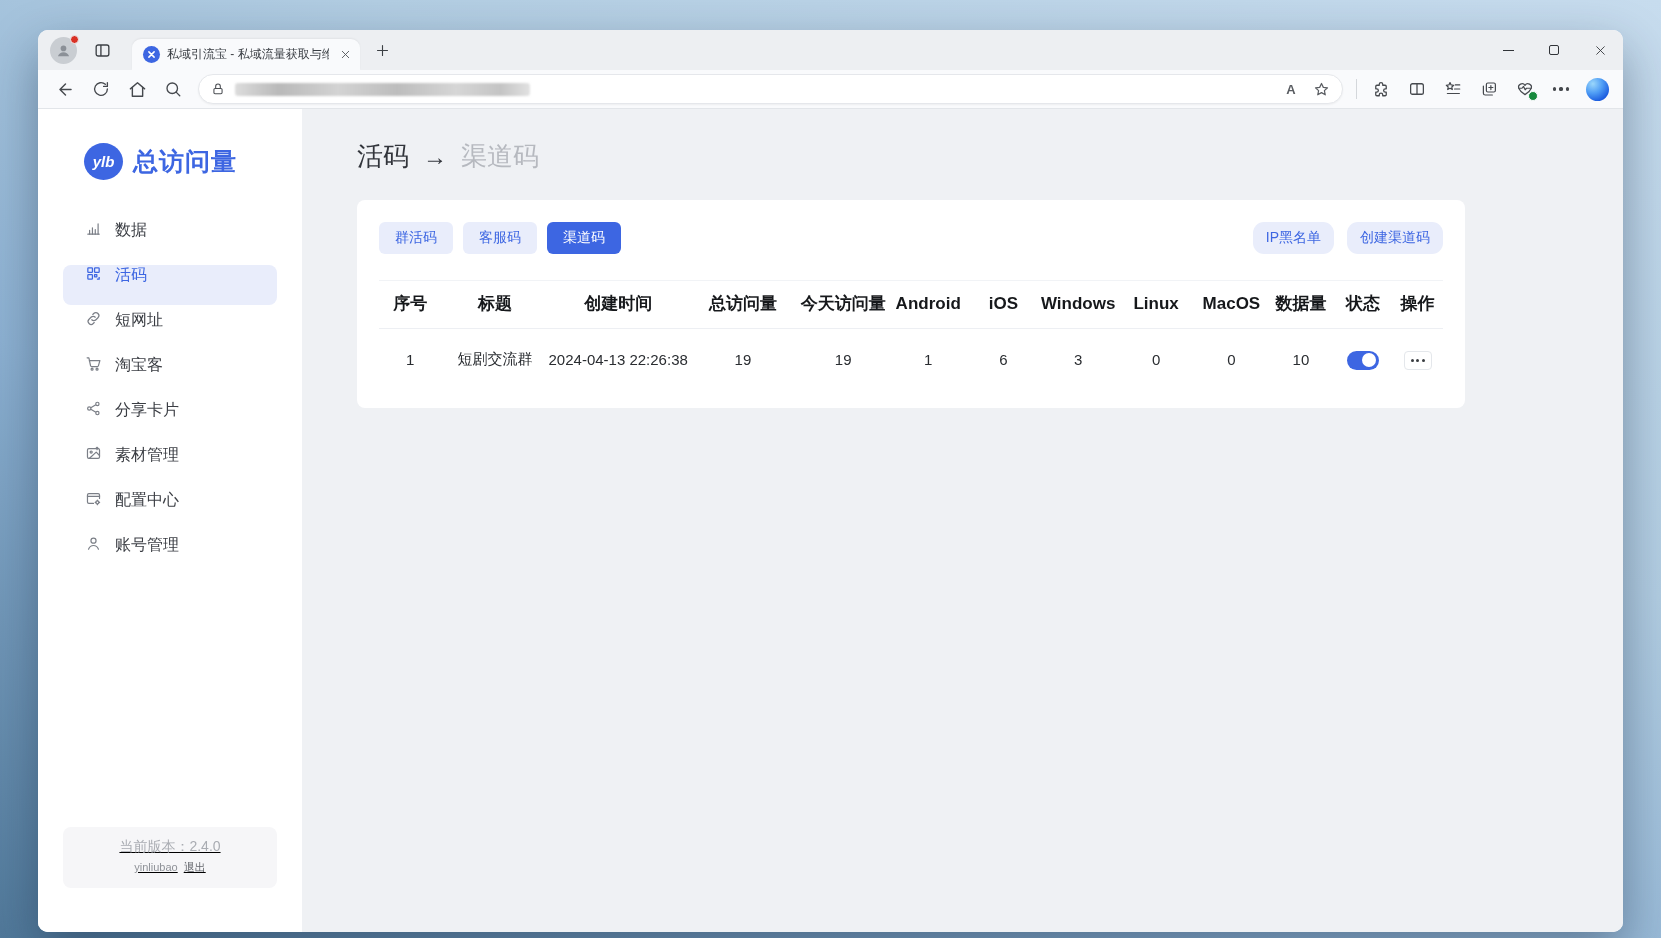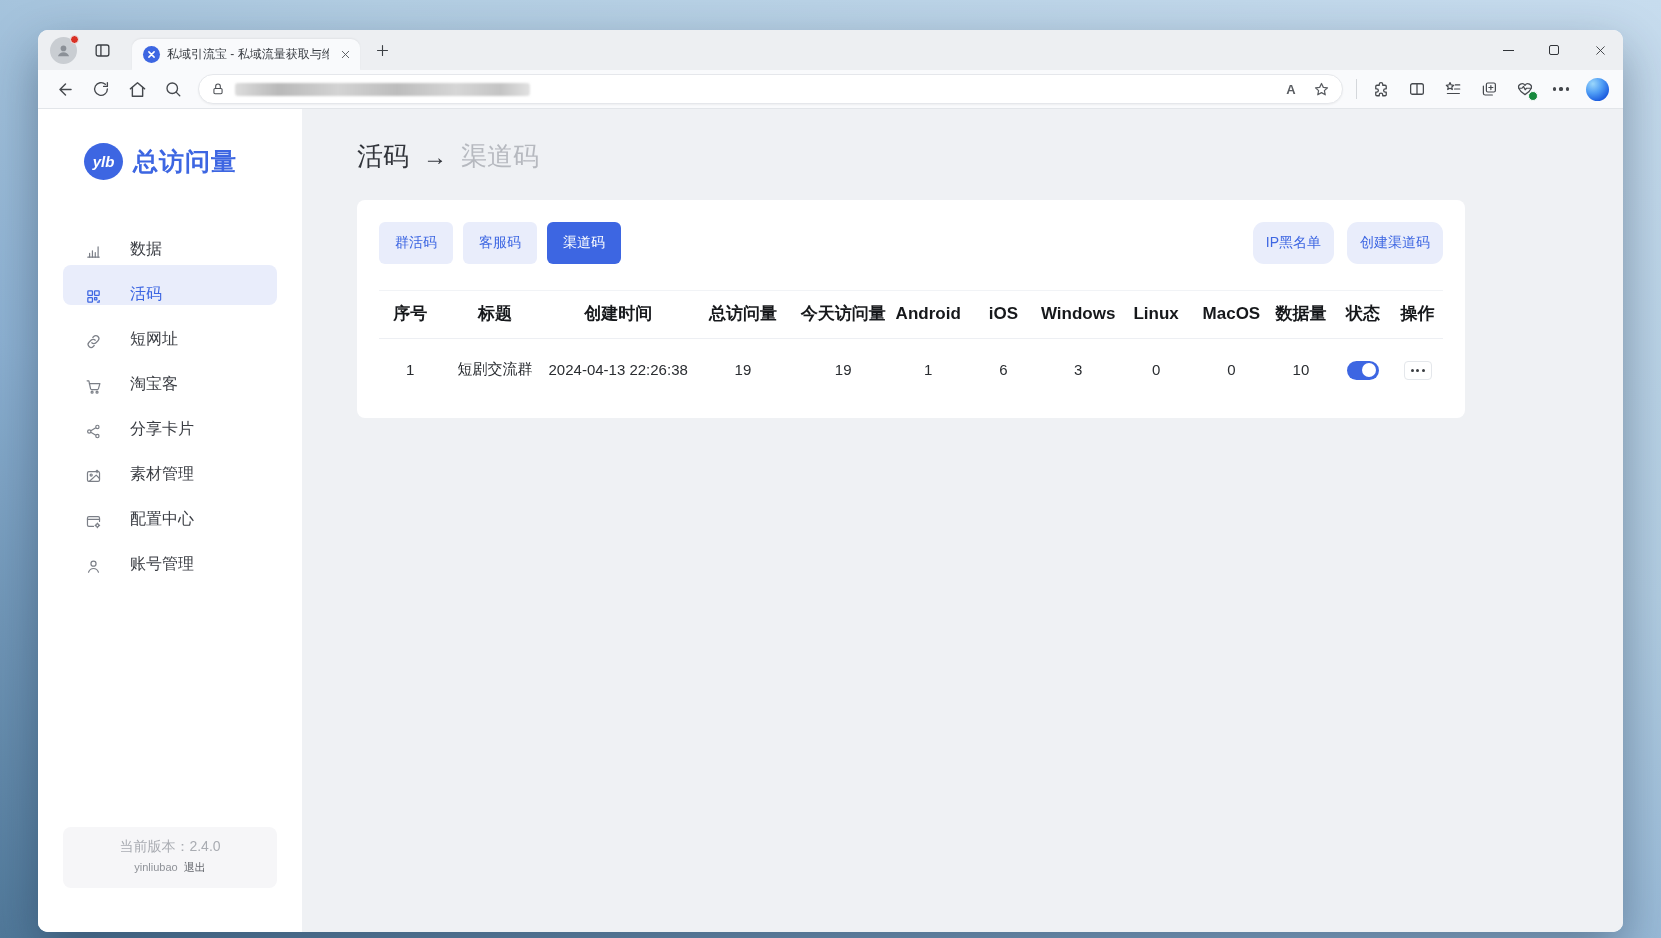--- a/index.html
+++ b/index.html
@@ -52,37 +52,37 @@
   
   .page { flex:1; display:flex; background:#eff1f4; min-height:0; }
   .sidebar { flex:0 0 264px; background:#fff; position:relative; }
   .logo { display:flex; align-items:center; gap:10px; padding:34px 0 0 46px; }
   .logo-badge { width:39px; height:37px; background:#3d66e2; color:#fff; border-radius:50%;
     display:flex; align-items:center; justify-content:center; font-size:15px; font-weight:700; font-style:italic; position:relative; }
   .logo-badge::after { content:""; position:absolute; left:3px; bottom:-3px; width:0; height:0;
     border:6px solid transparent; border-top-color:#3d66e2; transform:rotate(22deg); }
   .logo-text { font-size:25px; font-weight:700; color:#3d66e2; letter-spacing:1px; }
   .nav { margin:40px 25px 0; }
-  .nav-item { height:40px; margin-bottom:5px; border-radius:8px; display:flex; align-items:flex-end; gap:28px; padding-left:22px; font-size:16px; color:#3a3d43; cursor:pointer; }
+  .nav-item { height:40px; margin-bottom:5px; border-radius:8px; display:flex; align-items:flex-start; gap:13px; padding-left:22px; font-size:16px; color:#3a3d43; cursor:pointer; }
   .nav-item svg { color:#7b7f87; flex:0 0 17px; }
   .nav-item.active { background:#e9edfb; color:#3d66e2; }
   .nav-item.active svg { color:#3d66e2; }
-  .version-box { position:absolute; left:25px; right:25px; bottom:44px; background:#f6f6f8; border-radius:8px; text-align:center; padding:11px 0 13px; }
+  .version-box { position:absolute; left:25px; right:25px; bottom:44px; background:#f6f6f8; border-radius:8px; text-align:center; padding:11px 0 13px;text-decoration:underline; }
   .version-line { font-size:14px; color:#a9acb2; }
   .account-line { font-size:11px; color:#8f9298; margin-top:4px; }
   .logout { color:#63666c; margin-left:6px; cursor:pointer; }
 
   .main { flex:1; padding:30px 0 0 55px; }
   .breadcrumb { display:flex; align-items:center; gap:14px; font-size:26px; color:#32353b; font-weight:500; }
   .crumb-arrow { font-size:24px; font-weight:700; }
   .crumb-current { color:#b6b9bf; }
 
   .card { width:1108px; background:#fff; border-radius:8px; margin-top:26px; padding:22px 22px 12px; }
   .tabrow { display:flex; align-items:center; }
-  .chip { height:42px; padding:0 16px; border-radius:6px; background:#e9edfb; color:#3d66e2; font-size:14px;
+  .chip { height:32px; padding:0 16px; border-radius:6px; background:#e9edfb; color:#3d66e2; font-size:14px;
     display:flex; align-items:center; margin-right:10px; cursor:pointer; white-space:nowrap; }
   .chip.active { background:#3d66e2; color:#fff; }
   .tab-spacer { flex:1; }
   .chip.action { margin-right:0; margin-left:13px; padding:0 13px;border-radius:11px; }
 
   table.data { width:100%; border-collapse:collapse; margin-top:26px; }
   table.data th { font-size:17px; font-weight:700; color:#16181b; text-align:center; padding:11px 0 13px;
     border-top:1px solid #f1f3f6; border-bottom:1px solid #edeff3; white-space:nowrap; }
   table.data td { font-size:15px; color:#2a2d31; text-align:center; padding:21px 0 26px; white-space:nowrap; }
   .toggle { display:inline-block; width:32px; height:19px; border-radius:10px; background:#3d66e2; position:relative; vertical-align:middle; cursor:pointer; }

